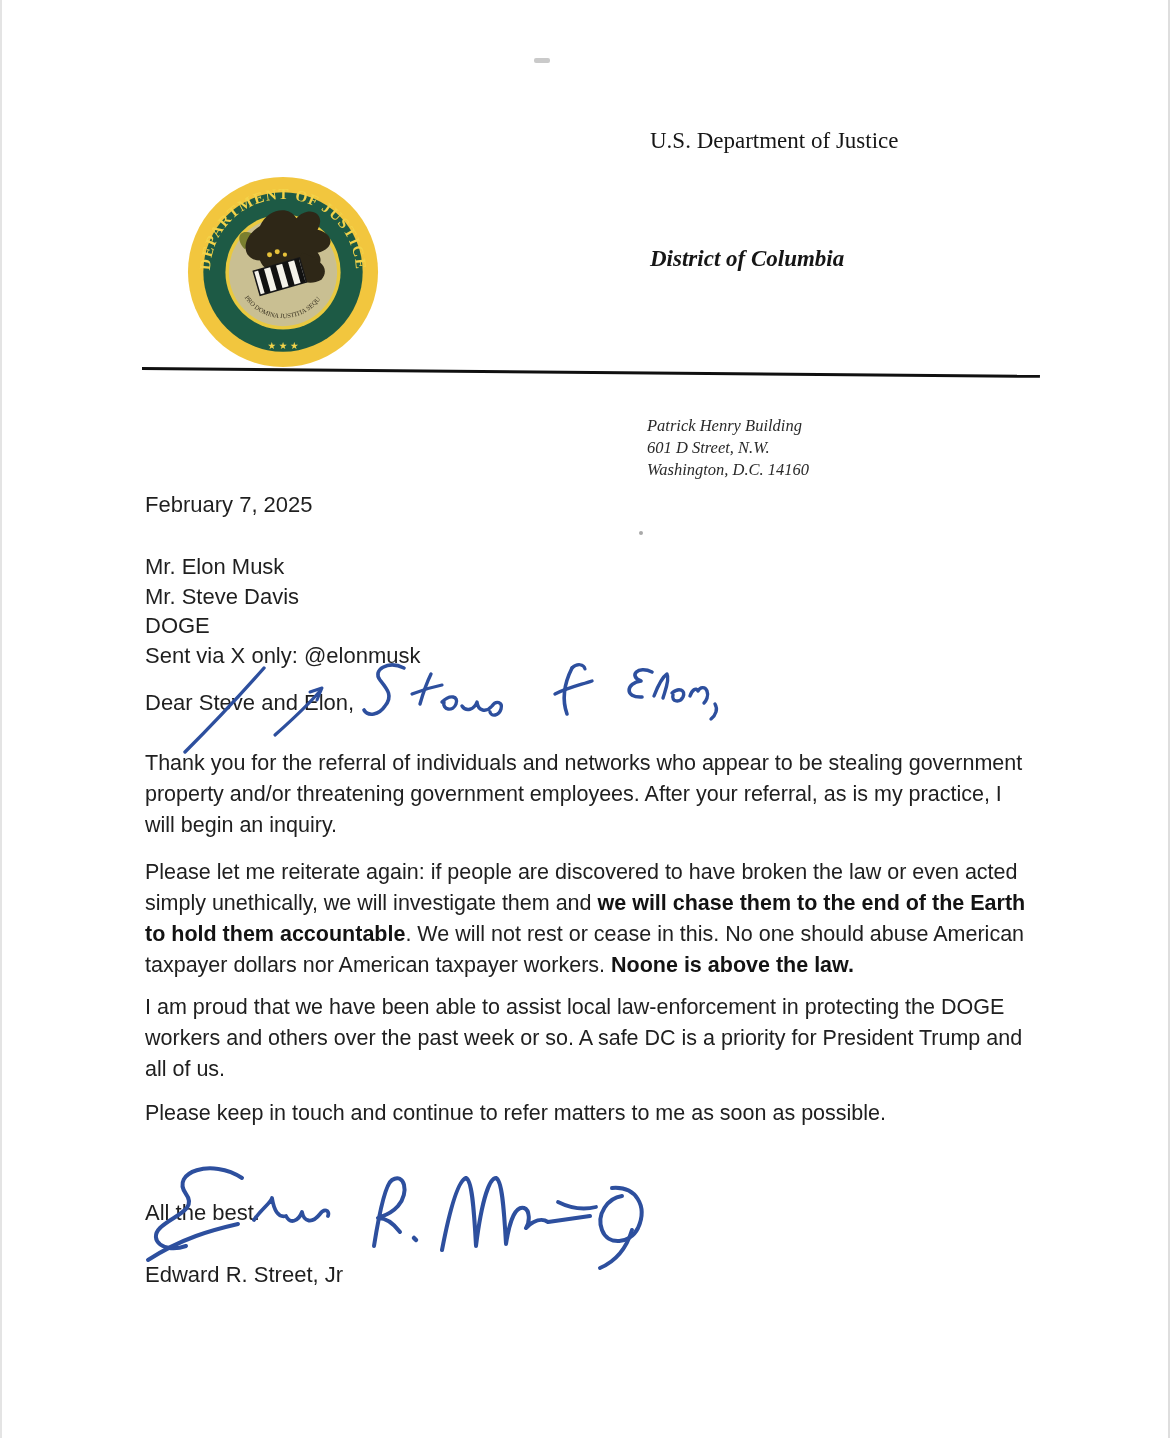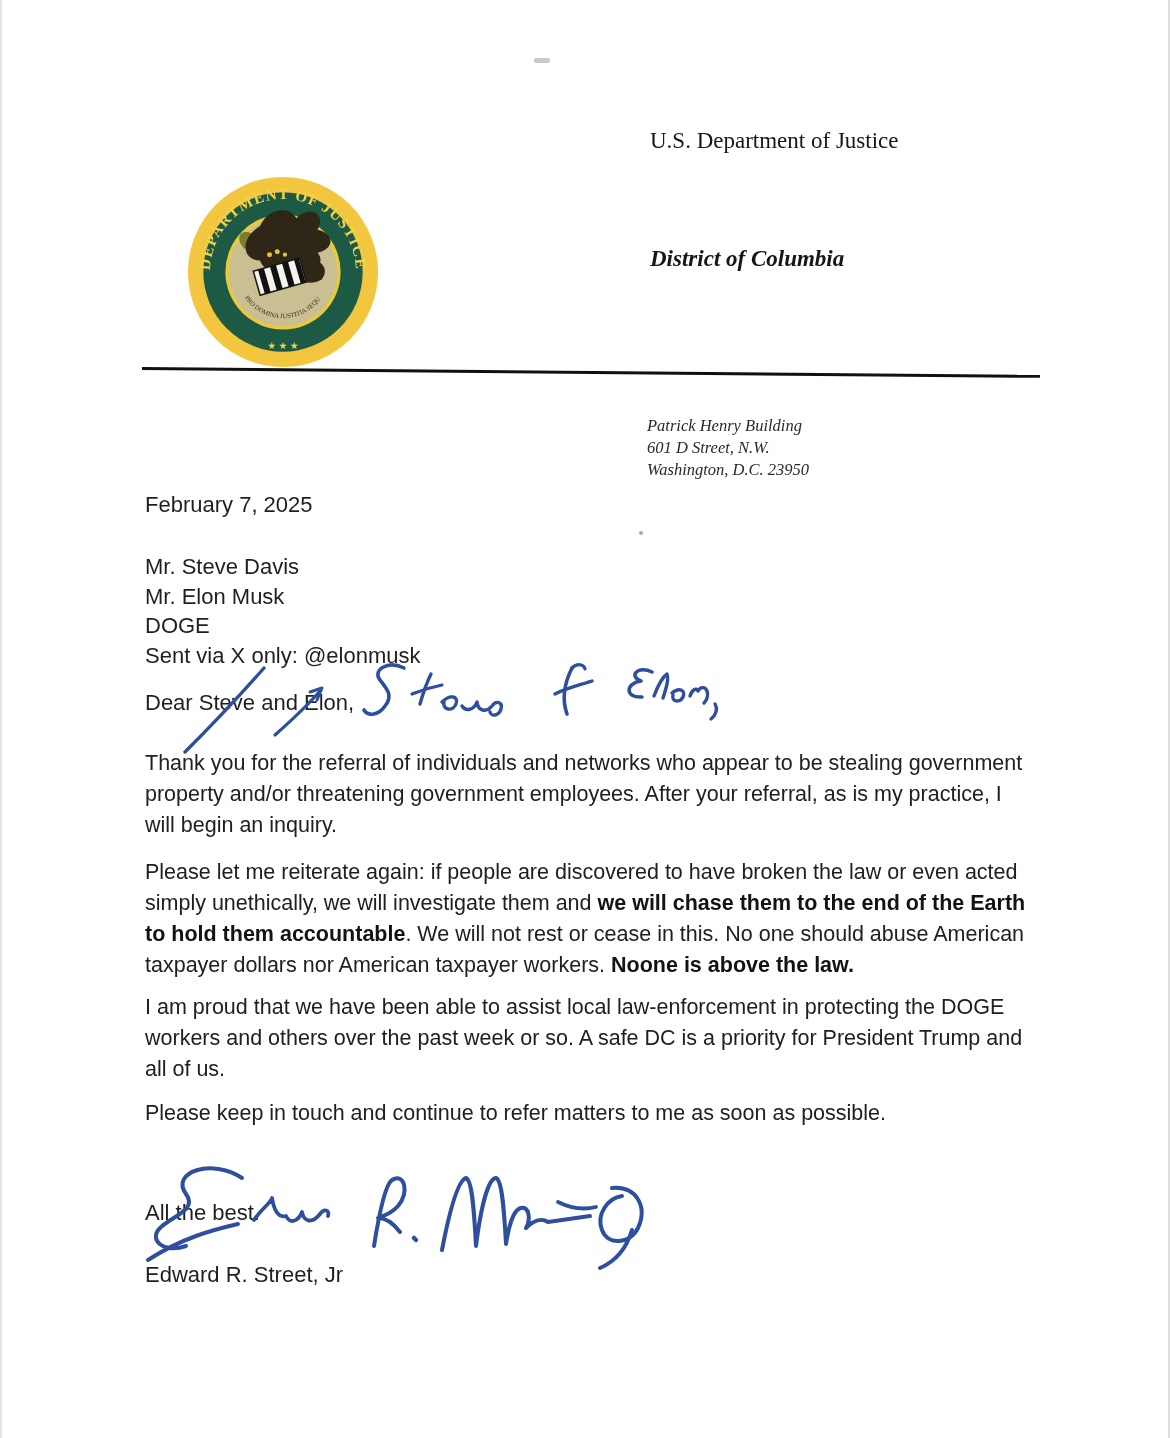--- a/index.html
+++ b/index.html
@@ -70,28 +70,28 @@
   </svg>
 
   <div class="abs serif hdr-agency">U.S. Department of Justice</div>
   <div class="abs serif hdr-district">District of Columbia</div>
 
   <div class="abs rule"></div>
 
   <div class="abs serif addr">
     <div>Patrick Henry Building</div>
     <div>601 D Street, N.W.</div>
-    <div>Washington, D.C.  23950</div>
+    <div>Washington, D.C.  14160</div>
   </div>
 
   <div class="abs dateline">February 7, 2025</div>
 
   <div class="abs recipients">
+    <div>Mr. Elon Musk</div>
     <div>Mr. Steve Davis</div>
-    <div>Mr. Elon Musk</div>
     <div>DOGE</div>
     <div>Sent via X only: @elonmusk</div>
   </div>
 
   <div class="abs salutation">Dear Steve and Elon,</div>
 
   <svg class="abs ink" style="left:170px;top:655px;width:170px;height:110px;" viewBox="0 0 170 110">
     <path d="M 92,13 C 70,38 35,75 13,97" stroke-width="3.4"></path>
     <path d="M 103,80 C 112,72 136,50 148,36" stroke-width="3.2"></path>
     <path d="M 138,37 L 150,33 L 145,45" stroke-width="3"></path>

